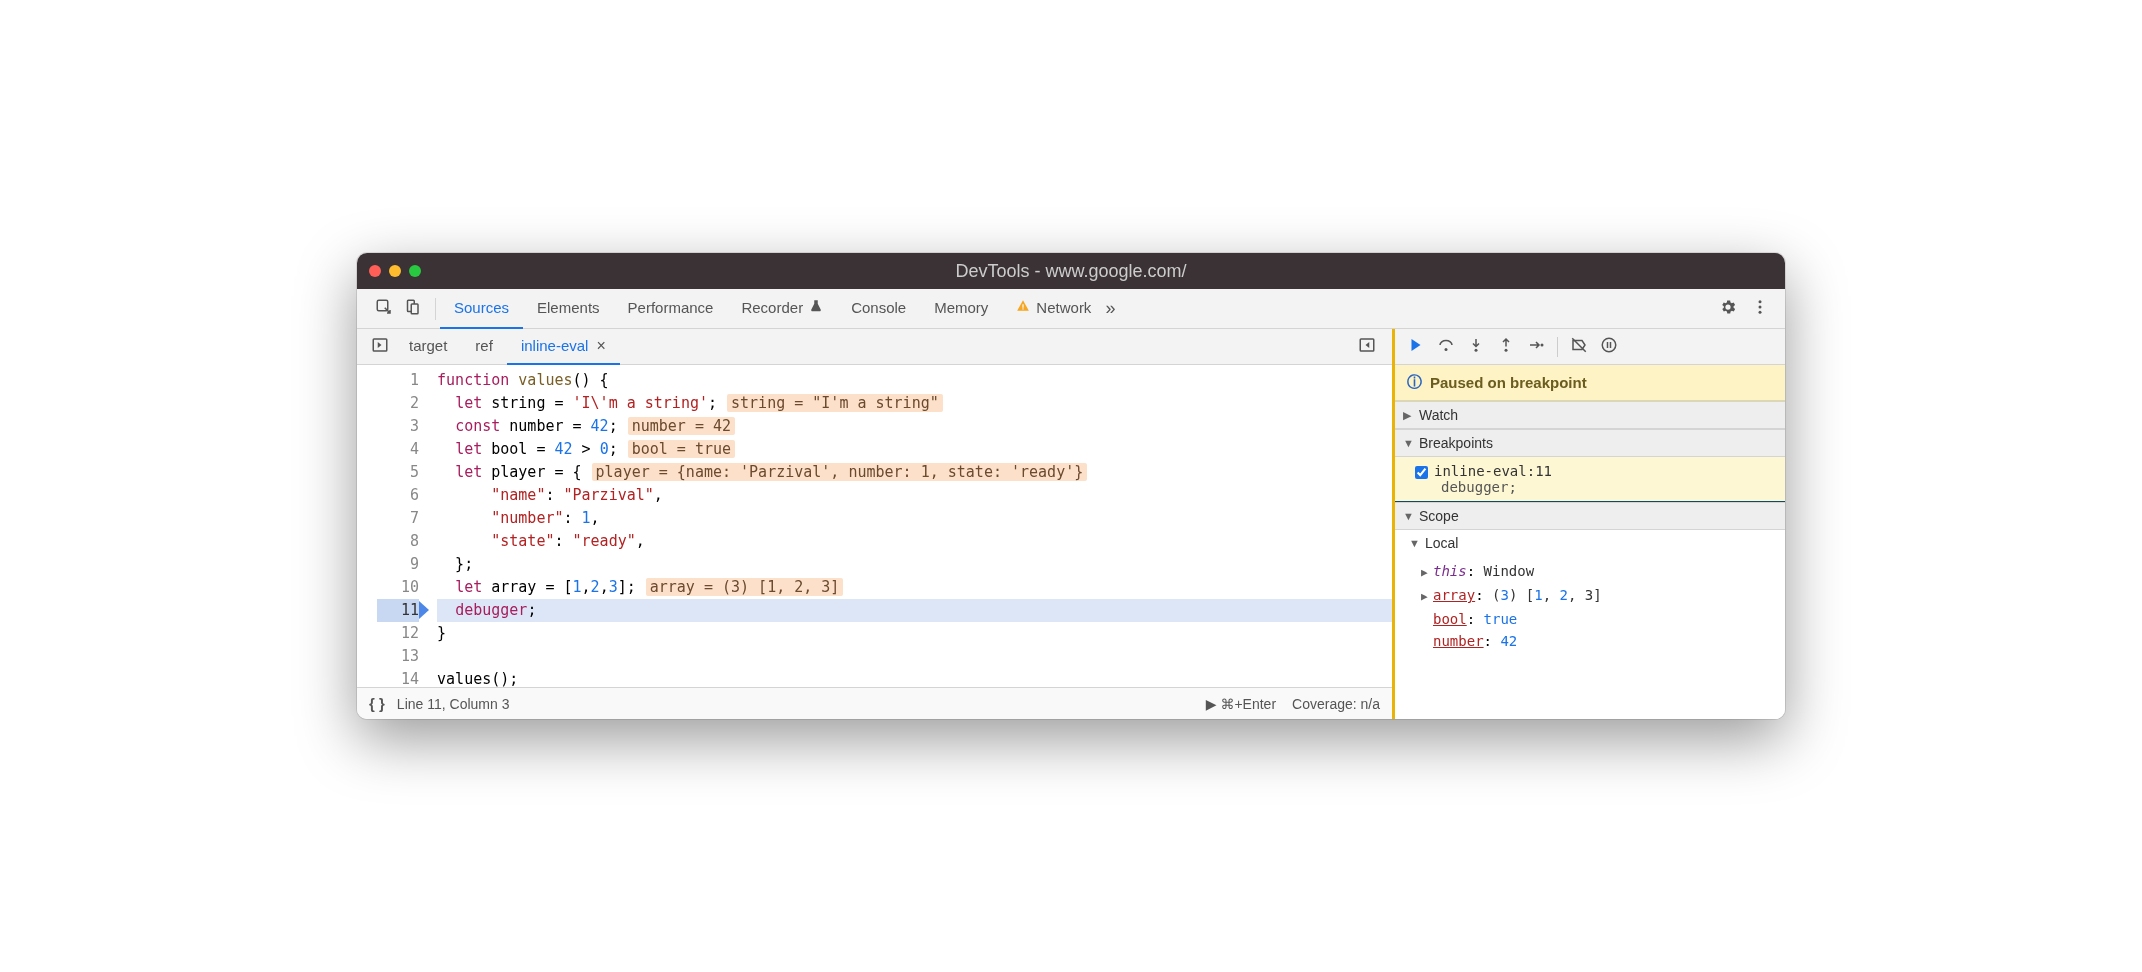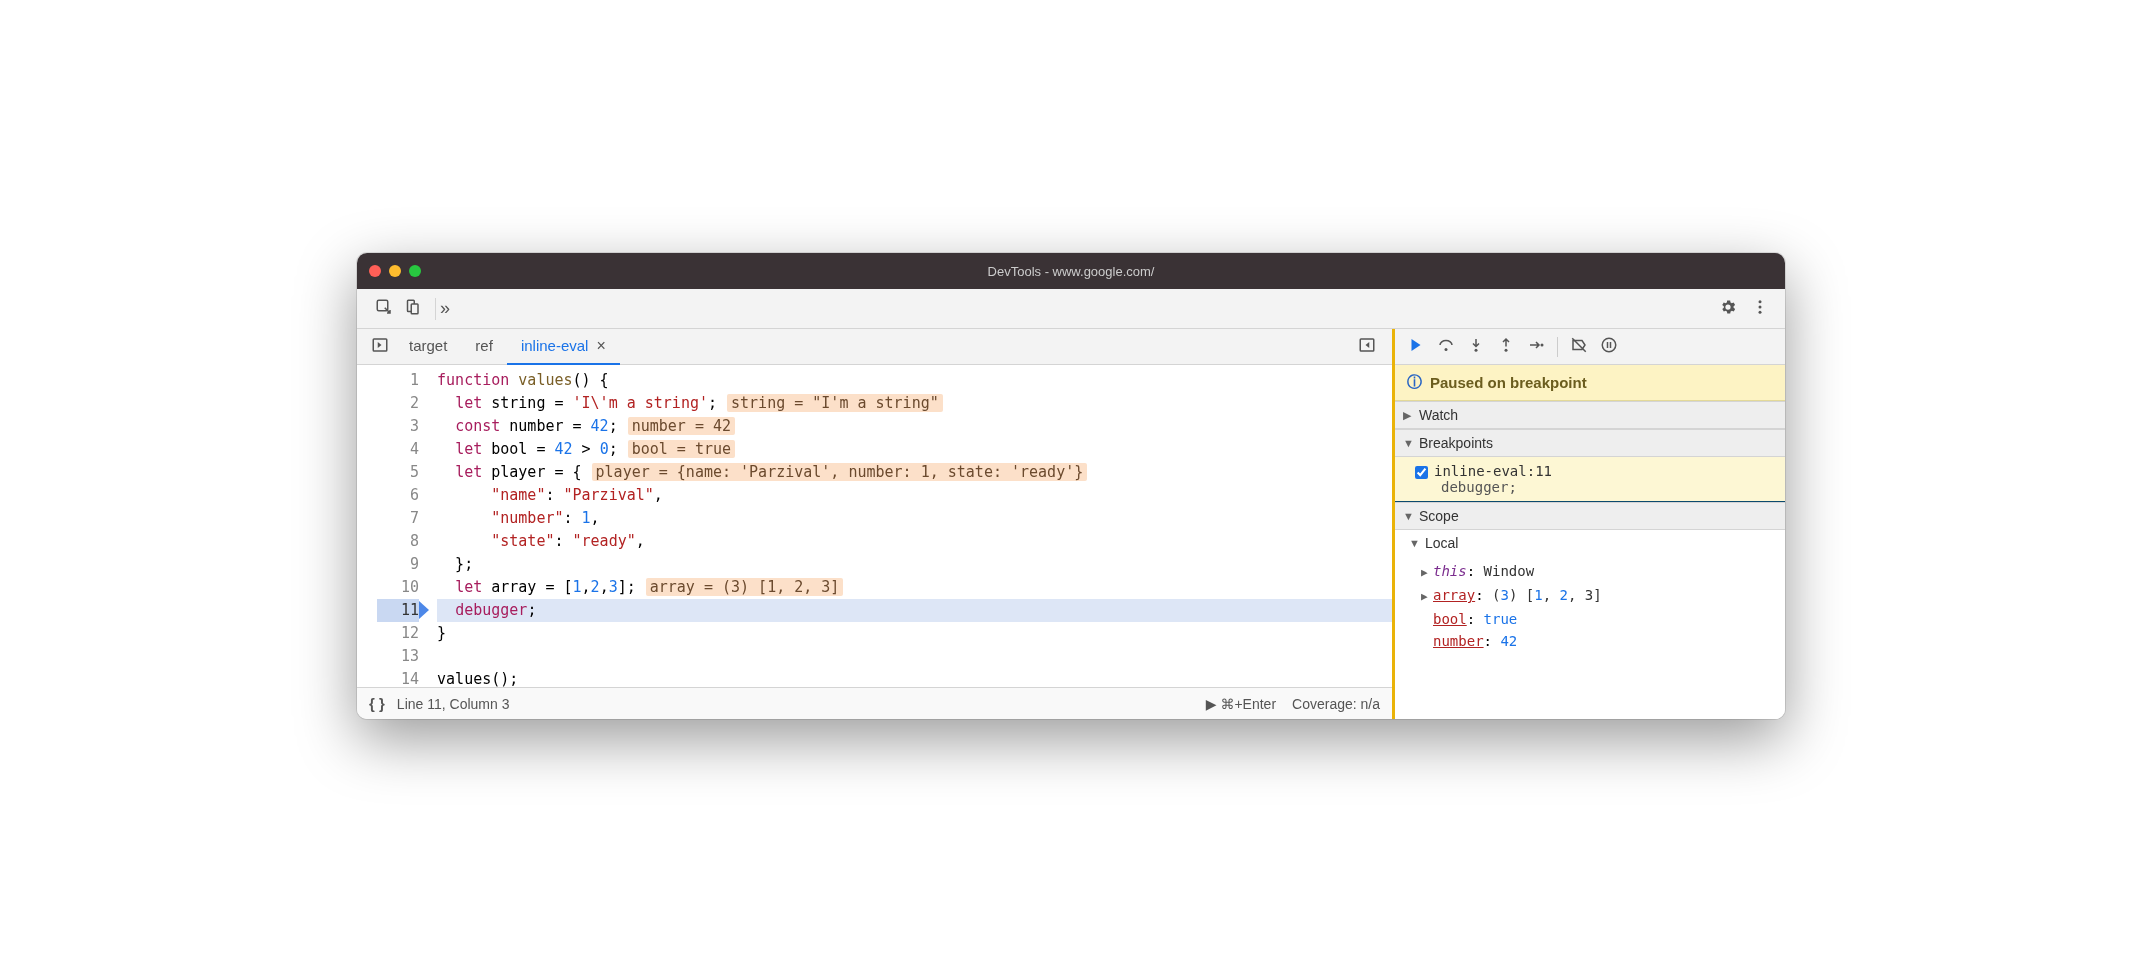--- a/index.html
+++ b/index.html
@@ -30,21 +30,21 @@
 .traffic-lights { display: flex; gap: 8px; }
 .traffic-light { width: 12px; height: 12px; border-radius: 50%; }
 .tl-red { background: #ff5f57; }
 .tl-yellow { background: #febc2e; }
 .tl-green { background: #28c840; }
 .titlebar-title {
   position: absolute;
   left: 50%;
   transform: translateX(-50%);
   color: #ccc;
-  font-size: 13px;
+  font-size: 18px;
   font-weight: 500;
 }
 .tabs-bar {
   display: flex;
   align-items: center;
   height: 40px;
   border-bottom: 1px solid #d4d4d4;
   background: #f3f3f3;
   padding: 0 8px;
 }
@@ -197,20 +197,35 @@
           </svg>
       </span>
       <span>
         <svg viewBox="0 0 24 24" fill="none" stroke="#555" stroke-width="2">
             <rect x="6" y="3" width="9" height="15" rx="1"></rect>
             <rect x="11" y="8" width="9" height="13" rx="1" fill="#f3f3f3"></rect>
           </svg>
       </span>
     </div>
     <div class="divider"></div>
+    <div id="main-tabs" style="display: flex;">
+        <div class="tab active">Sources</div>
+        <div class="tab">Elements</div>
+        <div class="tab">Performance</div>
+        <div class="tab">Recorder<span><svg width="14" height="14" viewBox="0 0 24 24">
+              <path fill="#555" d="M9 2v6l-5 10a2 2 0 0 0 2 3h12a2 2 0 0 0 2-3L15 8V2Z"></path>
+            </svg></span></div>
+        <div class="tab">Console</div>
+        <div class="tab">Memory</div>
+        <div class="tab"><span><svg width="14" height="14" viewBox="0 0 24 24">
+              <path fill="#f5a623" d="M12 2 2 20h20Z"></path>
+              <rect x="11" y="9" width="2" height="6" fill="#fff"></rect>
+              <rect x="11" y="16" width="2" height="2" fill="#fff"></rect>
+            </svg></span>Network</div>
+      </div>
     <span class="chev">»</span>
     <div class="tabs-right">
       <span>
         <svg viewBox="0 0 24 24">
             <path fill="#555" d="M19.4 13a7.5 7.5 0 0 0 .1-1 7.5 7.5 0 0 0-.1-1l2.1-1.6-2-3.5-2.5 1a7.6 7.6 0 0 0-1.7-1l-.4-2.6h-4l-.4 2.6a7.6 7.6 0 0 0-1.7 1l-2.5-1-2 3.5L6.5 11a7.5 7.5 0 0 0-.1 1 7.5 7.5 0 0 0 .1 1l-2.1 1.6 2 3.5 2.5-1a7.6 7.6 0 0 0 1.7 1l.4 2.6h4l.4-2.6a7.6 7.6 0 0 0 1.7-1l2.5 1 2-3.5Zm-7.4 2.5A3.5 3.5 0 1 1 15.5 12 3.5 3.5 0 0 1 12 15.5Z"></path>
           </svg>
       </span>
       <span>
         <svg viewBox="0 0 24 24">
             <circle cx="12" cy="5" r="2" fill="#555"></circle>

